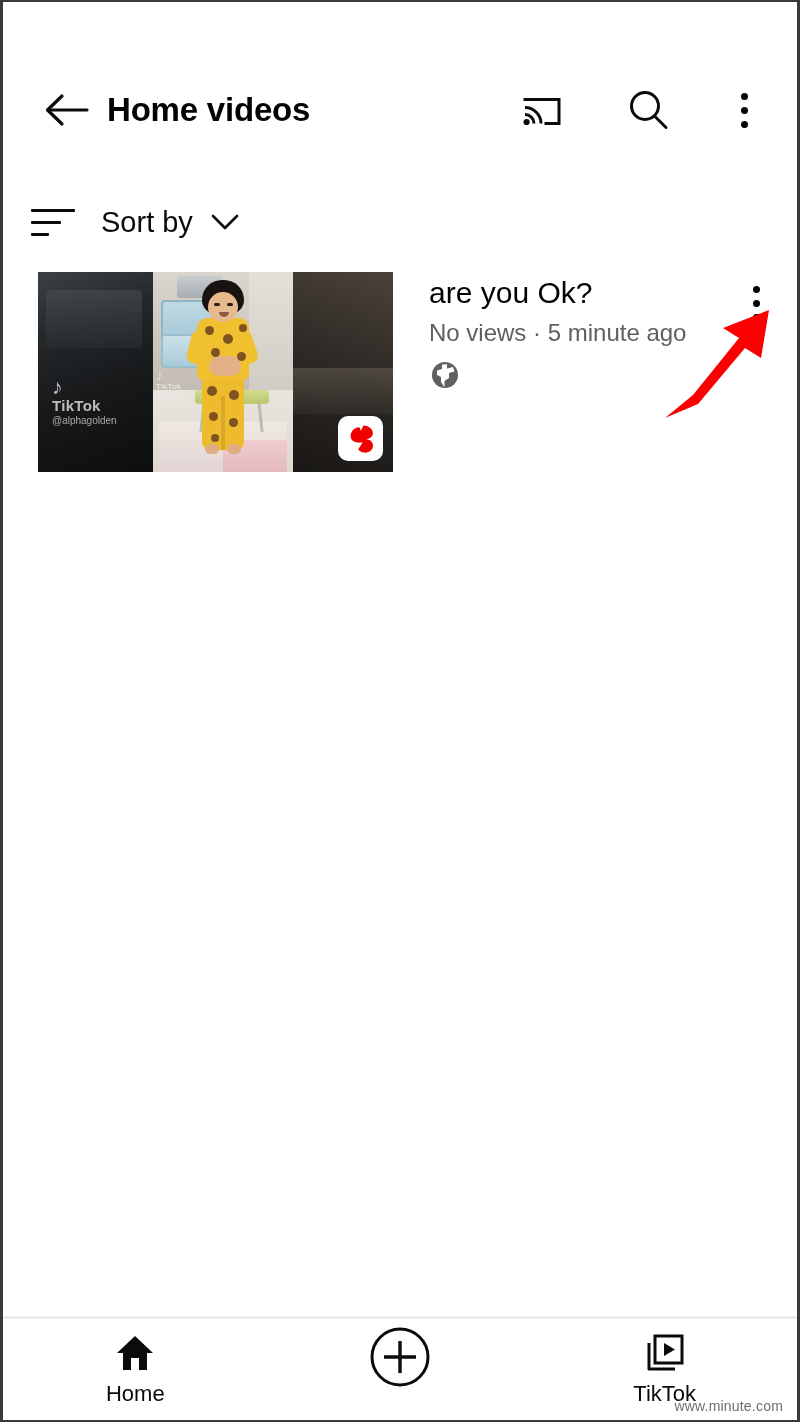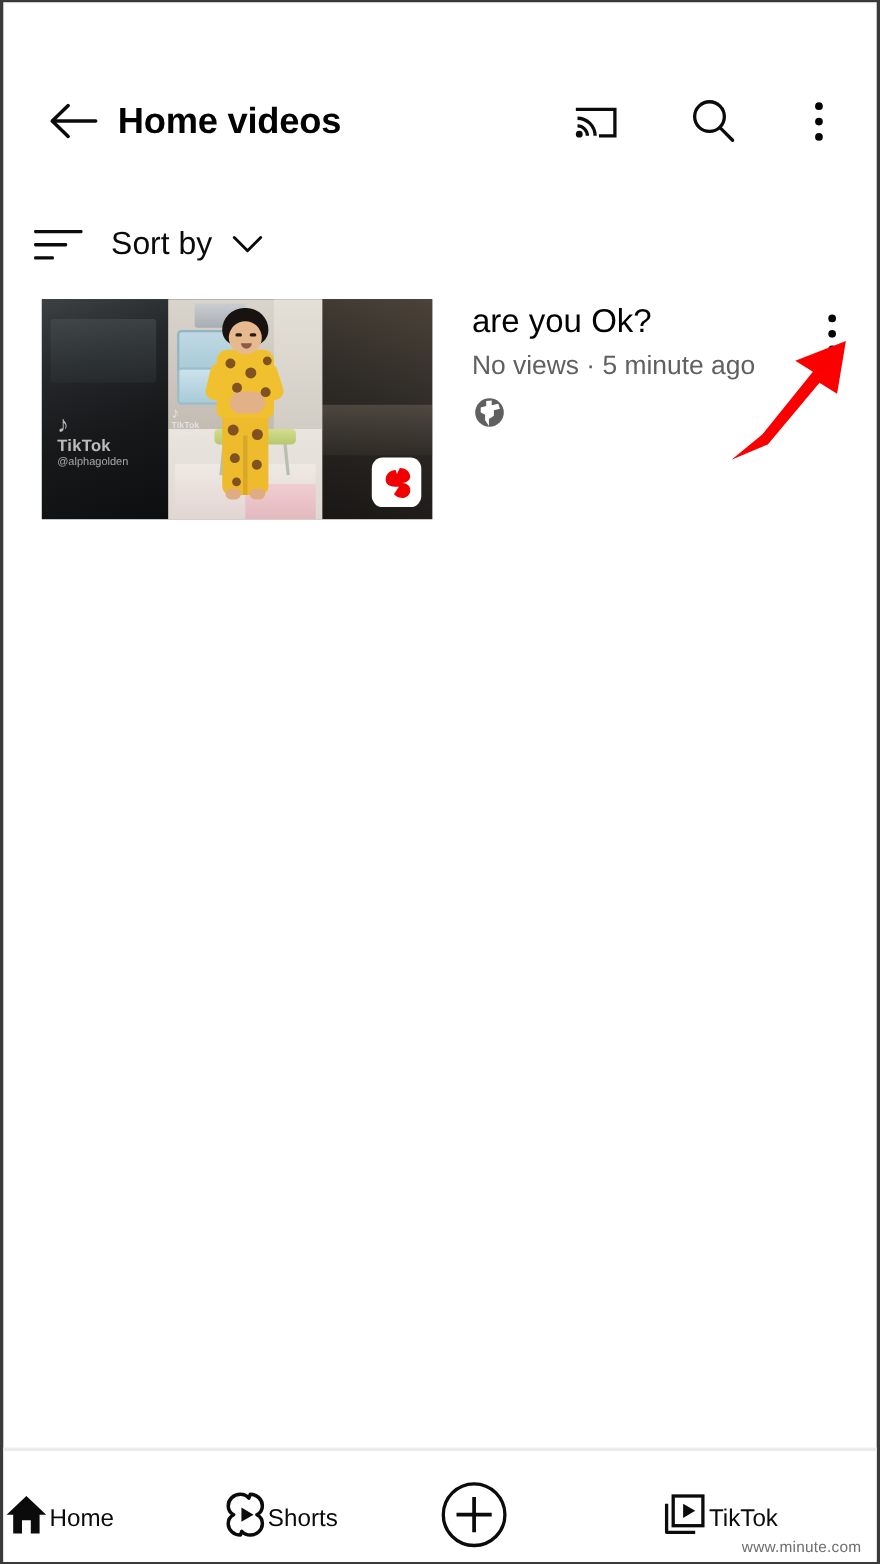--- a/index.html
+++ b/index.html
@@ -247,20 +247,21 @@
     width:794px; height:104px;
     background:#ffffff;
     border-top:3px solid #ececec;
     display:flex;
     align-items:flex-start;
   }
   .nav-item {
     flex:1 1 0;
     height:104px;
     display:flex;
+    flex-direction:column;
     align-items:center;
     justify-content:flex-start;
     padding-top:12px;
     position:relative;
   }
   .nav-ico {
     height:44px;
     display:flex; align-items:center; justify-content:center;
     position:relative;
   }
@@ -428,29 +429,20 @@
 
     <div class="nav-item">
       <span class="nav-ico">
         <svg width="42" height="42" viewBox="0 0 42 42">
           <path d="M21 4 L39 21 L33 21 L33 38 L25 38 L25 26 L17 26 L17 38 L9 38 L9 21 L3 21 Z" fill="#0b0b0b"></path>
         </svg>
       </span>
       <span class="nav-label">Home</span>
     </div>
 
-    <div class="nav-item">
-      <span class="nav-ico">
-        <svg width="42" height="44" viewBox="0 0 42 44">
-          <path d="M25.5 3.5 C31.5 3.5 36.5 8 36.5 14 C36.5 17.6 34.6 20.4 31.6 22 C34.6 23.6 36.5 26.4 36.5 30 C36.5 36 31.5 40.5 25.5 40.5 C22.3 40.5 19.7 39.2 17.8 37.1 L16.5 40.5 C10.5 40.5 5.5 36 5.5 30 C5.5 26.4 7.4 23.6 10.4 22 C7.4 20.4 5.5 17.6 5.5 14 C5.5 8 10.5 3.5 16.5 3.5 C19.7 3.5 22.3 4.8 24.2 6.9 Z" fill="none" stroke="#0b0b0b" stroke-width="3.2" stroke-linejoin="round"></path>
-          <path d="M17.5 15.5 L28.5 22 L17.5 28.5 Z" fill="#0b0b0b"></path>
-        </svg>
-      </span>
-      <span class="nav-label">Shorts</span>
-    </div>
 
     <div class="nav-item create">
       <span class="nav-ico">
         <svg width="62" height="62" viewBox="0 0 62 62">
           <circle cx="31" cy="31" r="28" fill="none" stroke="#0b0b0b" stroke-width="3"></circle>
           <path d="M31 15 V47 M15 31 H47" stroke="#0b0b0b" stroke-width="3.4" stroke-linecap="butt"></path>
         </svg>
       </span>
       <span class="nav-label"></span>
     </div>

